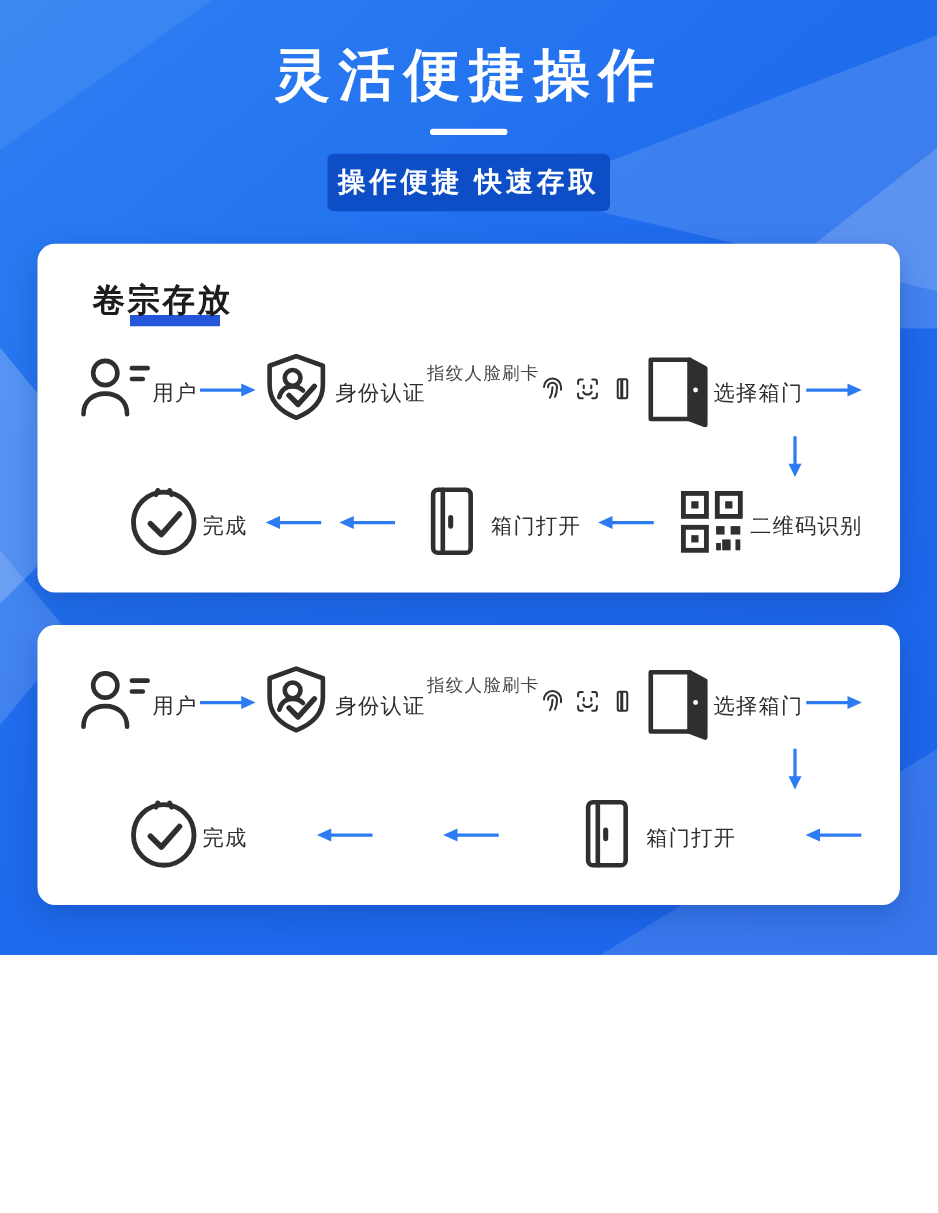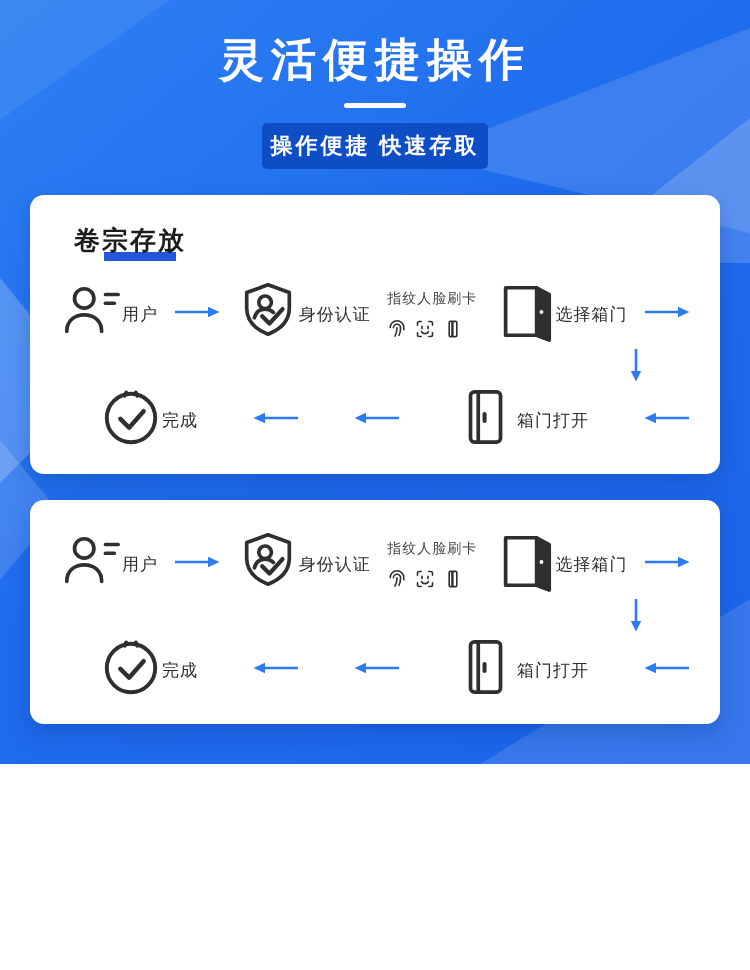--- a/index.html
+++ b/index.html
@@ -40,21 +40,21 @@
   .sec-title { position:relative; z-index:1; font-size:26px; font-weight:bold; color:#1c1c1c; letter-spacing:2px; }
   .sec-underline { position:absolute; z-index:0; left:30px; bottom:-3px; width:72px; height:9px; background:#2356d8; }
 
   .flow { display:flex; align-items:flex-start; justify-content:space-between; padding:0 4px; }
   .flow.r2 { padding-left:44px; }
   .step { display:flex; flex-direction:row; align-items:center;justify-content:flex-end; }
   .icon-box { height:66px; display:flex; align-items:center; justify-content:center; }
   .ic64 { width:62px; height:62px; }
   .step-label { margin-top:8px; font-size:17px; color:#2e2e2e; letter-spacing:1px; white-space:nowrap; }
   .arr { width:46px; height:12px; margin-top:28px; flex:none; }
-  .annotation { display:flex; flex-direction:column; align-items:flex-start; margin-top:12px; }
+  .annotation { display:flex; flex-direction:row; align-items:flex-start; margin-top:12px; }
   .ann-text { font-size:14px; color:#454545; letter-spacing:1px; white-space:nowrap; }
   .ann-icons { display:flex; gap:8px; margin-top:11px; }
   .ic20 { width:20px; height:20px; }
   .down-row { display:flex; justify-content:flex-end; padding-right:52px; margin:4px 0 2px; }
   .arrd { width:12px; height:34px; }
 </style>
 </head>
 <body>
 
 <svg width="0" height="0" style="position:absolute" aria-hidden="true">
@@ -273,20 +273,28 @@
         <div class="icon-box">
             <svg class="ic64">
               <use href="#i-cabinet"></use>
             </svg>
           </div>
         <div class="step-label">箱门打开</div>
       </div>
       <svg class="arr">
           <use href="#i-arrow-l"></use>
         </svg>
+      <div class="step">
+        <div class="icon-box">
+            <svg class="ic64">
+              <use href="#i-qr"></use>
+            </svg>
+          </div>
+        <div class="step-label">二维码识别</div>
+      </div>
     </div>
   </section>
 
   <section class="card">
 
     <div class="flow r1">
       <div class="step">
         <div class="icon-box">
             <svg class="ic64">
               <use href="#i-user"></use>

